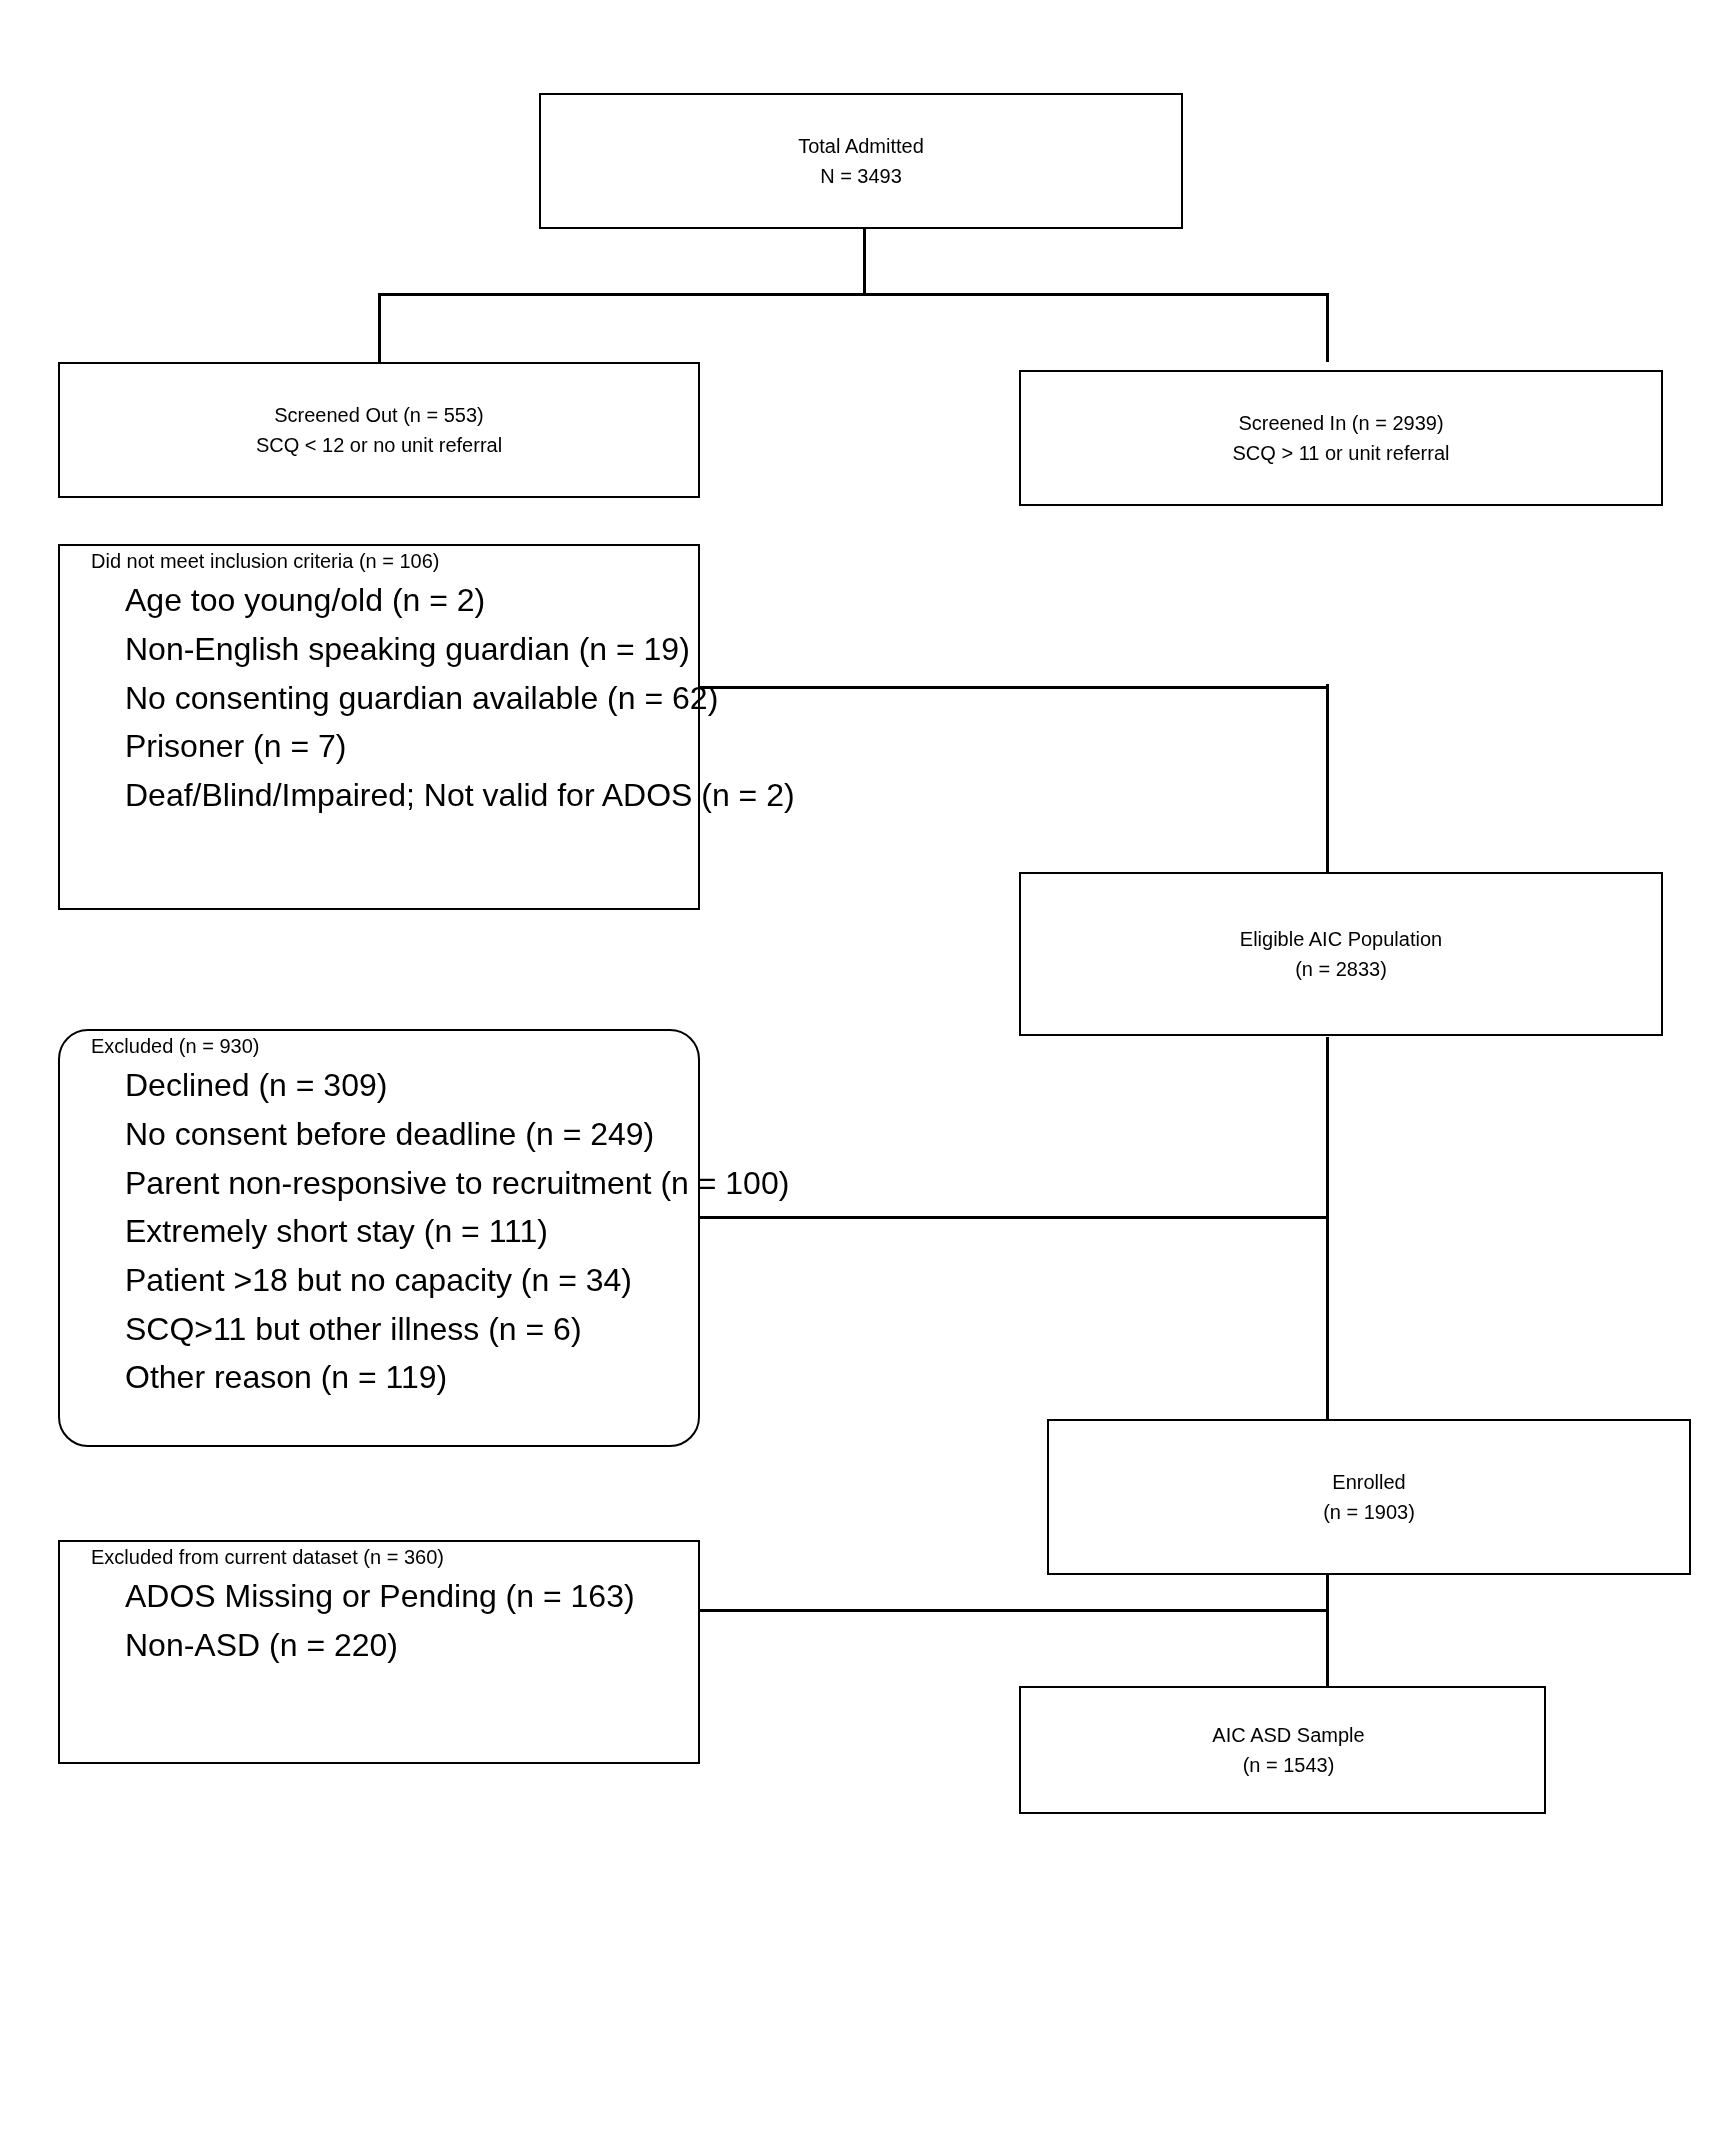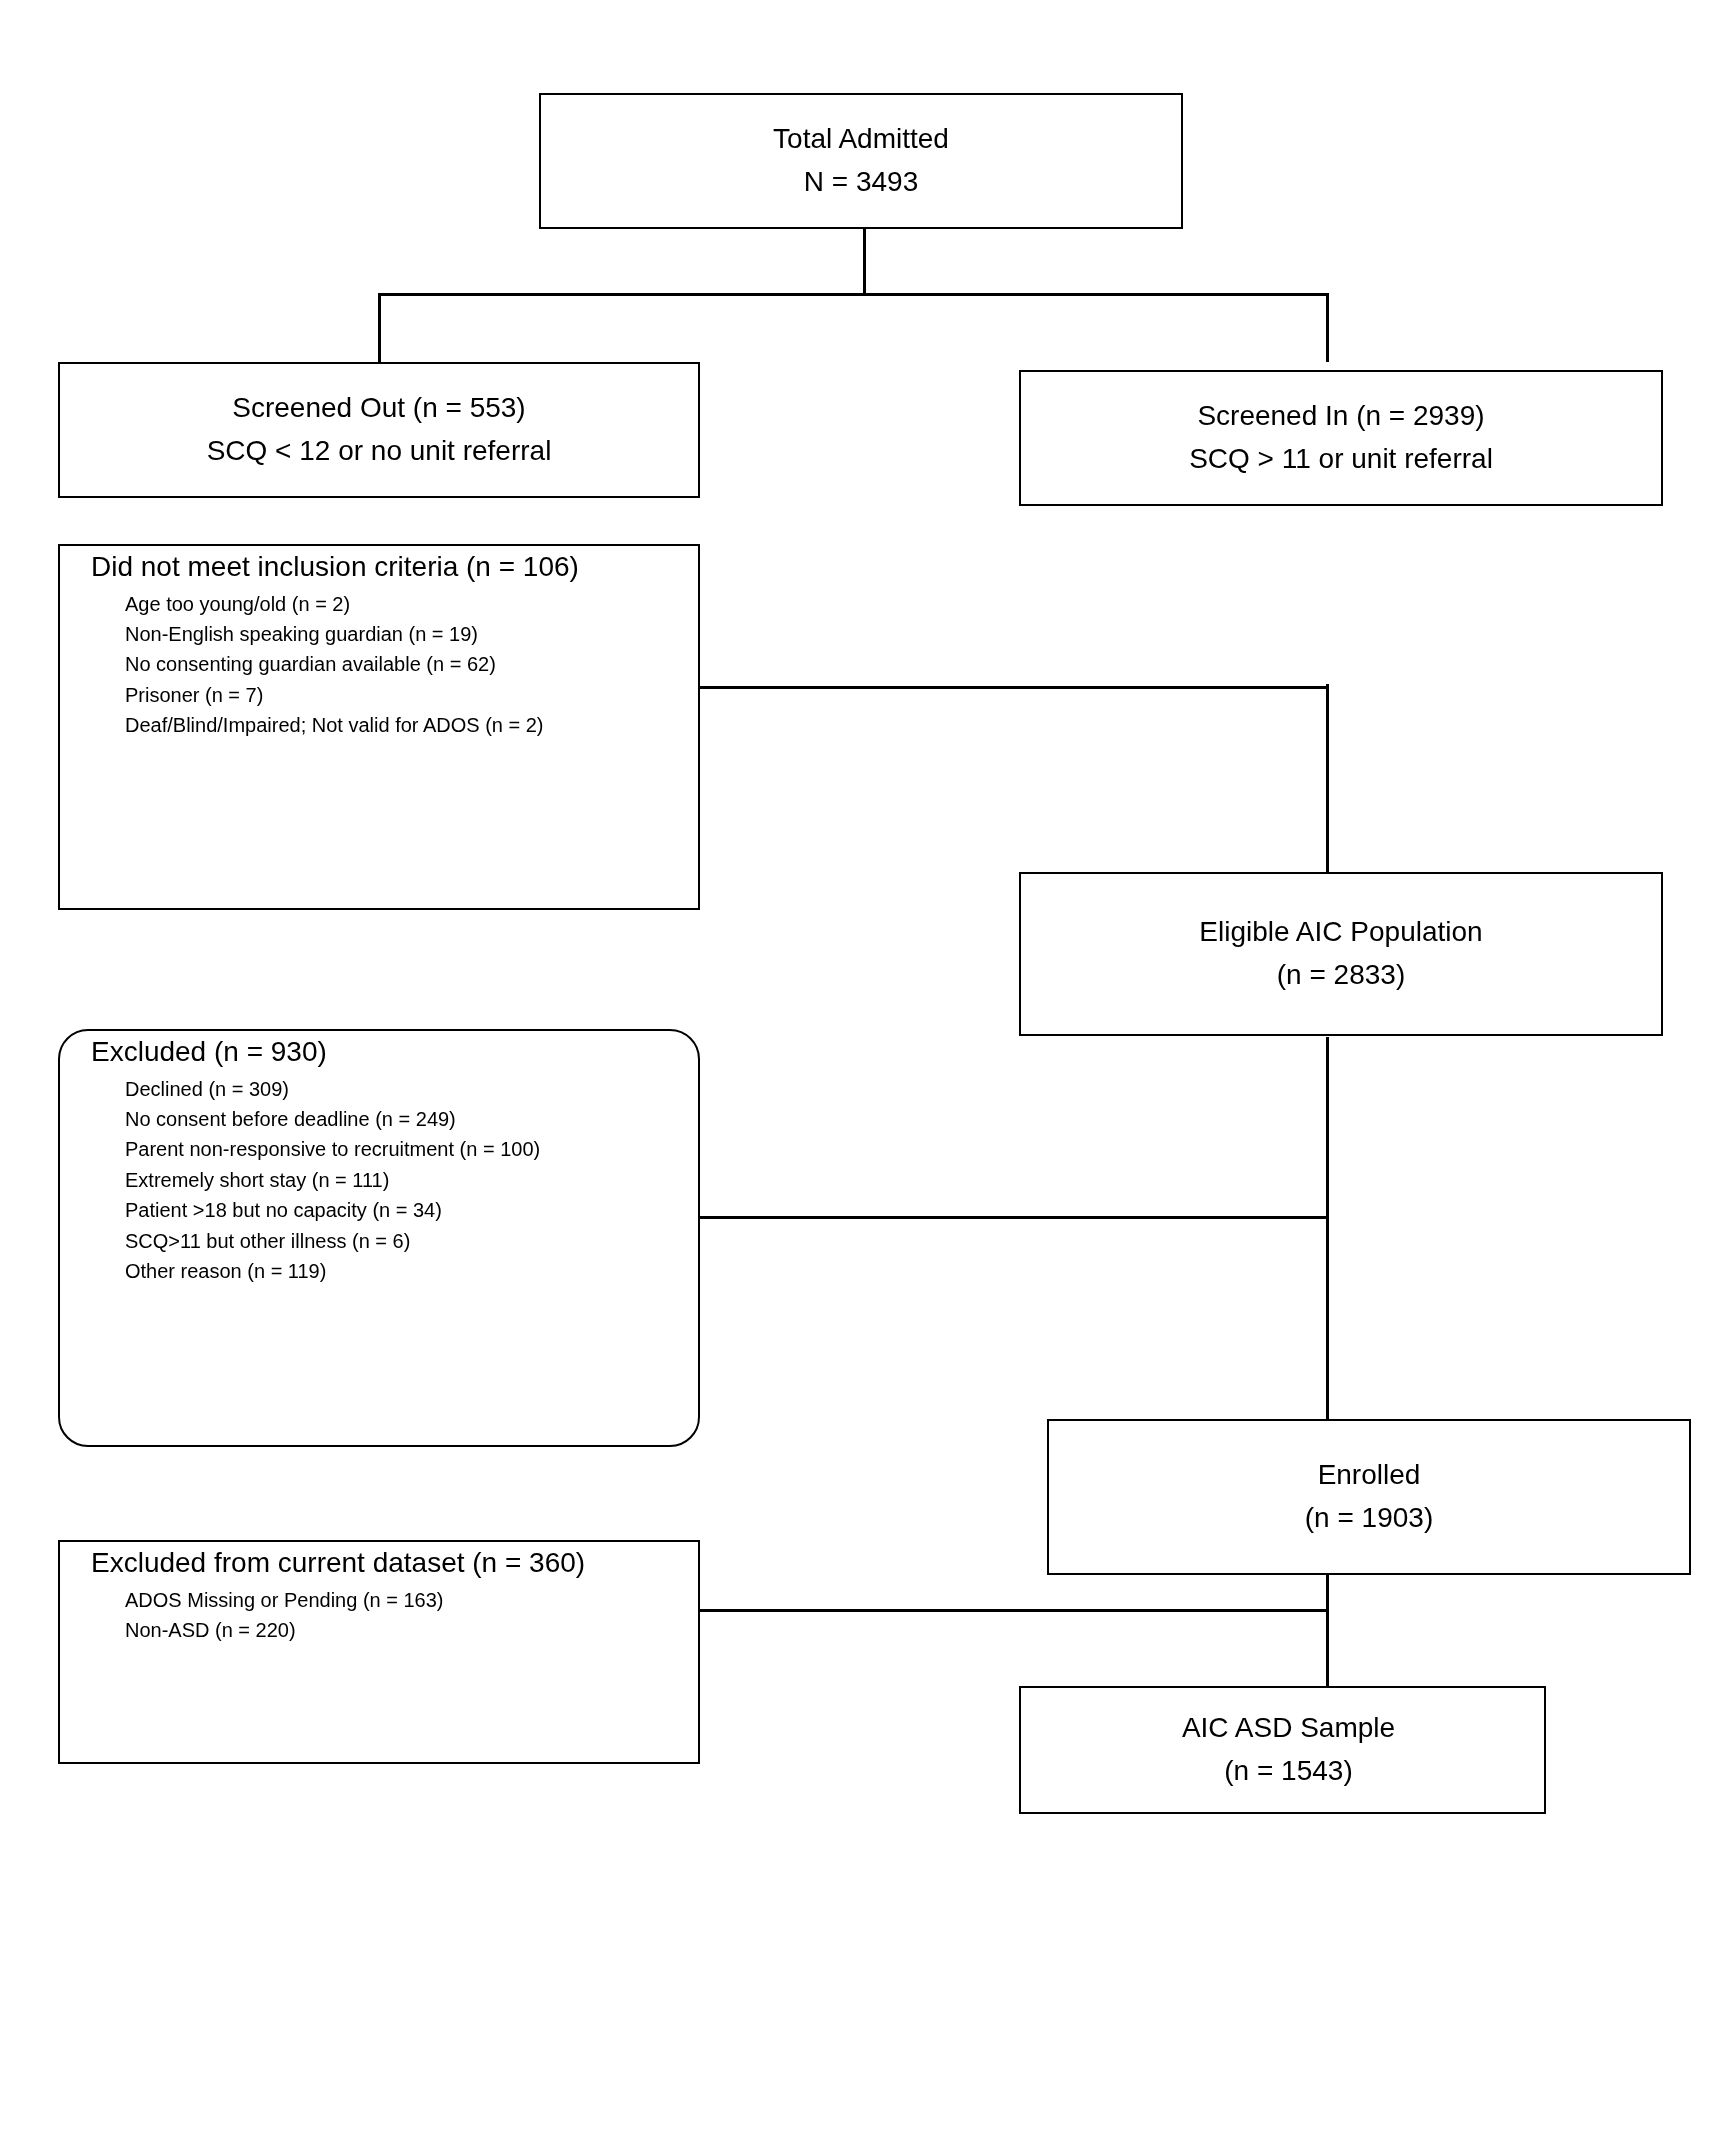--- a/index.html
+++ b/index.html
@@ -33,26 +33,26 @@
     text-align: center;
   }
   .node-listy {
     display: flex;
     flex-direction: column;
     text-align: left;
     padding-left: 31px;
     padding-right: 15px;
   }
   .line-main {
-    font-size: 28px;
+    font-size: 20px;
     line-height: 1.52;
     white-space: nowrap;
   }
   .line-sub {
-    font-size: 20px;
+    font-size: 32px;
     line-height: 1.52;
     white-space: nowrap;
     padding-left: 34px;
   }
   .connector {
     position: absolute;
     background: #000000;
     z-index: 1;
   }
   .v-line { width: 3px; }

